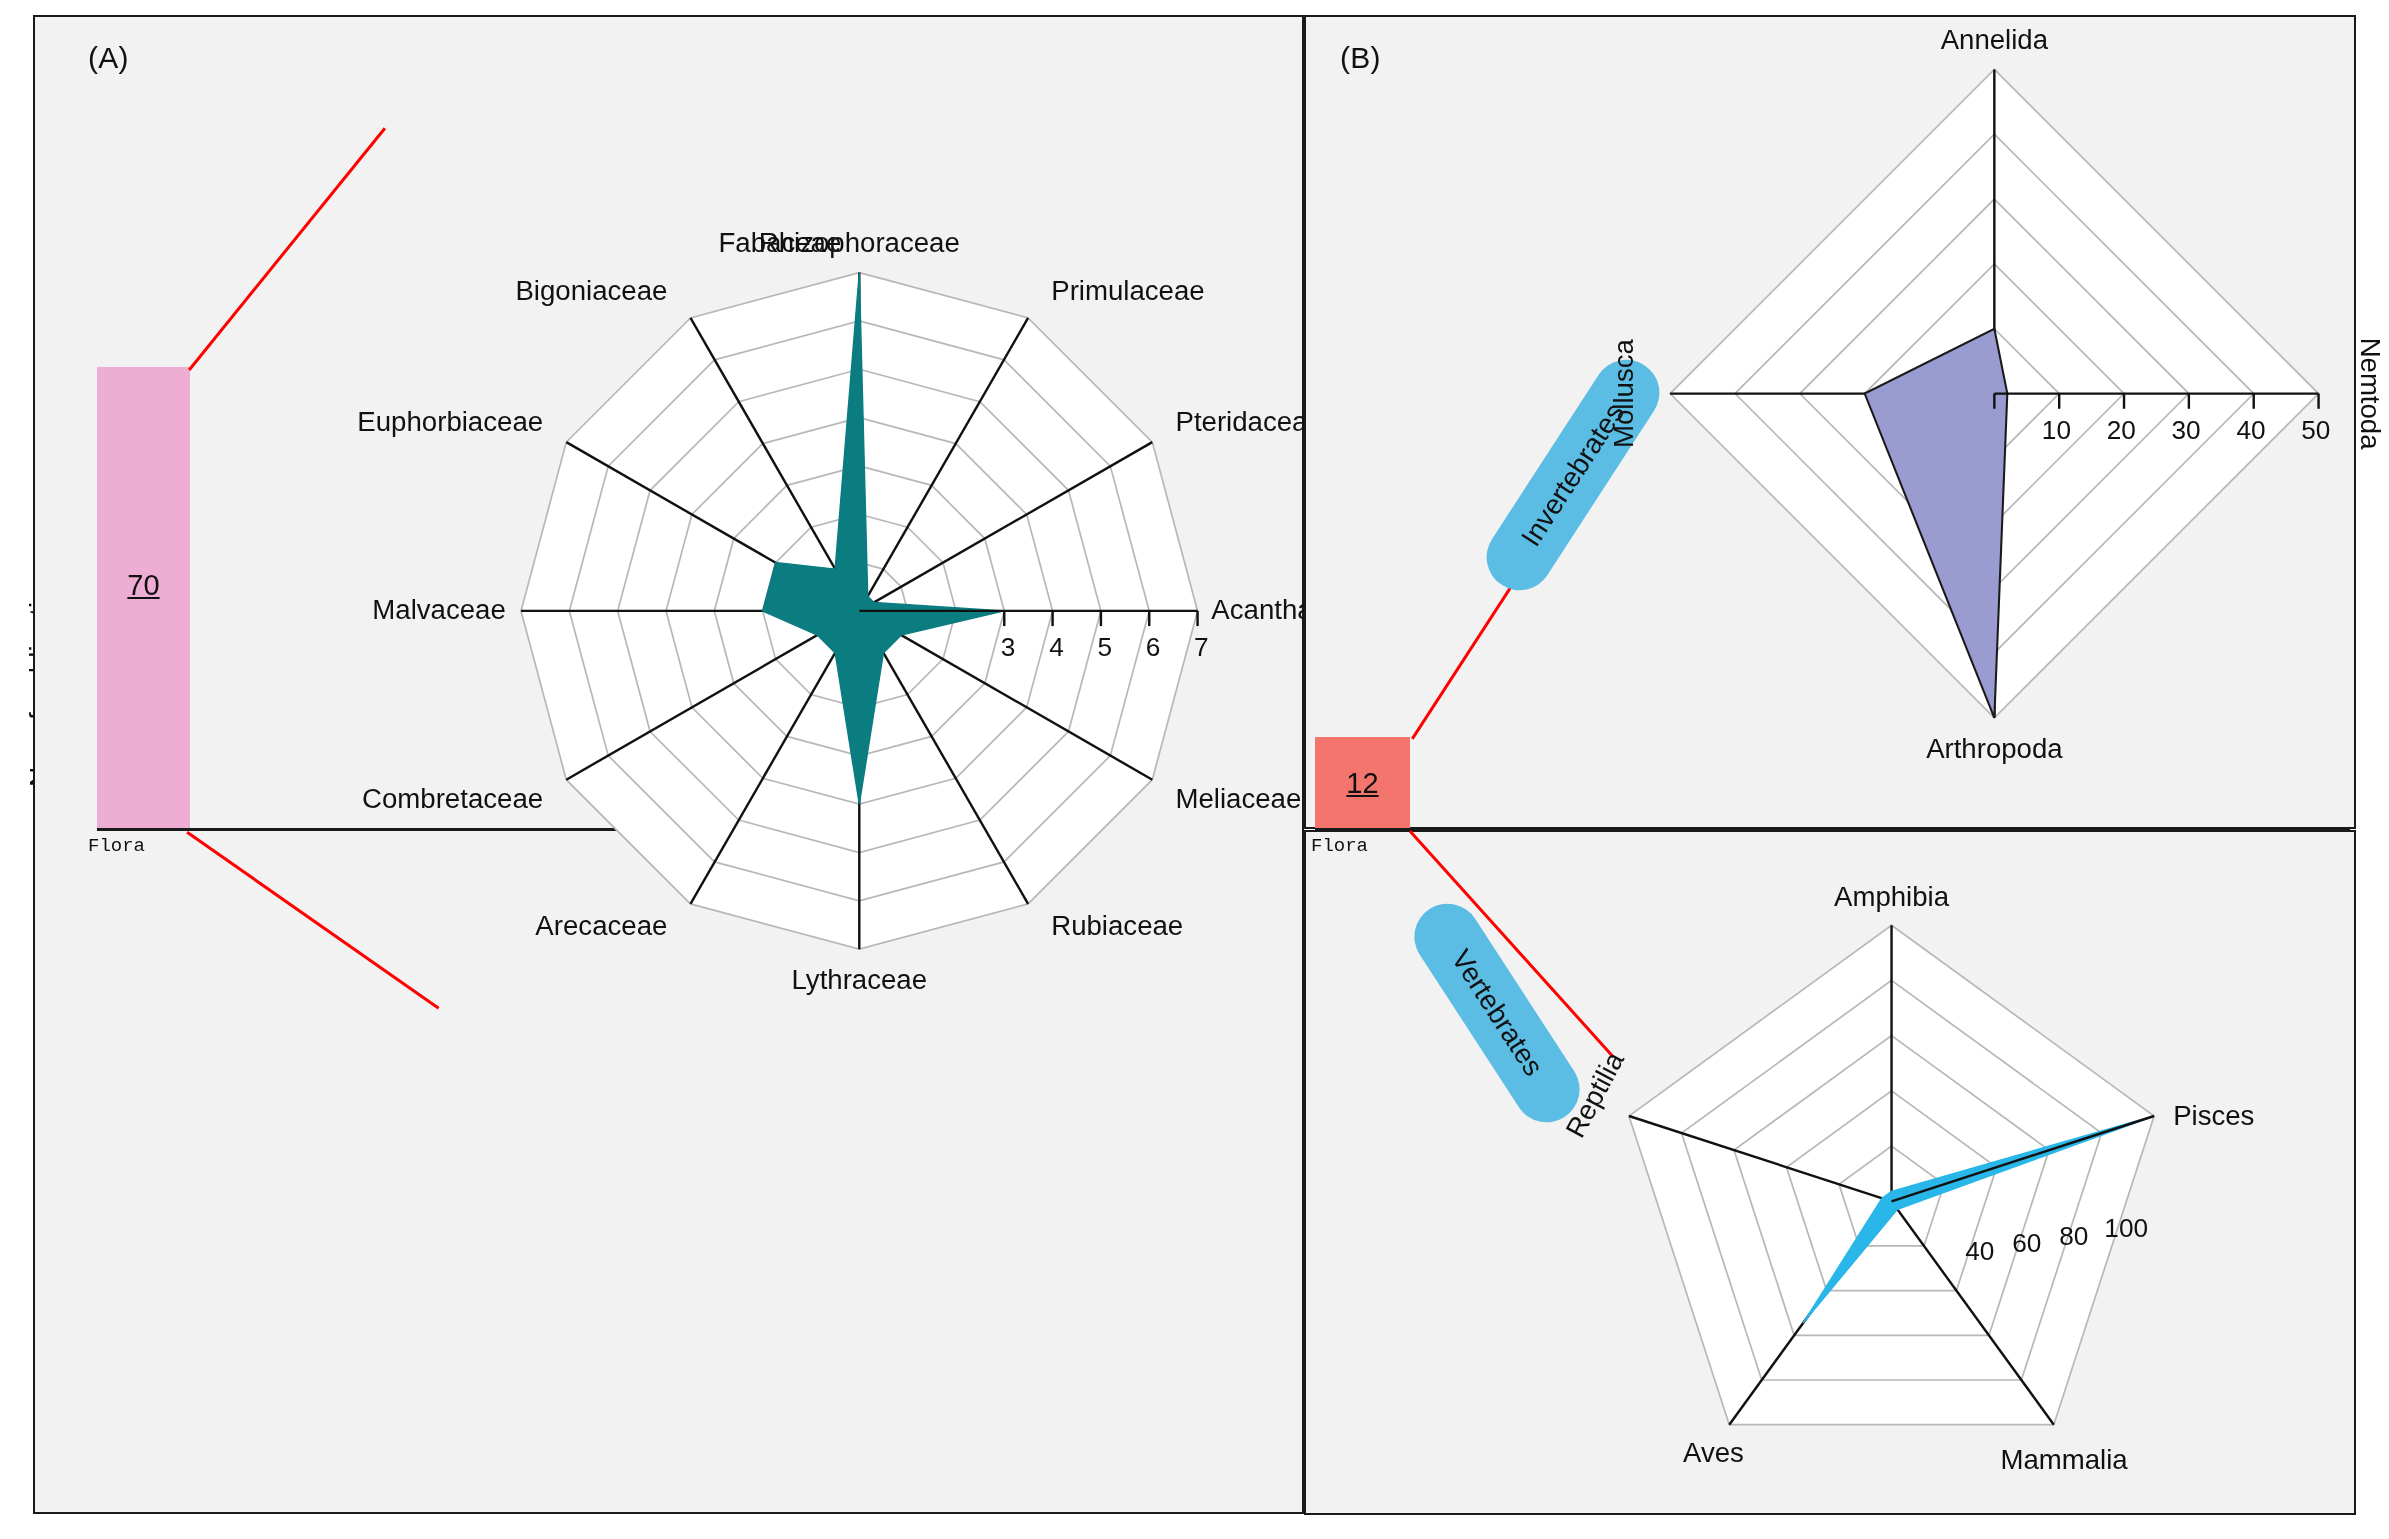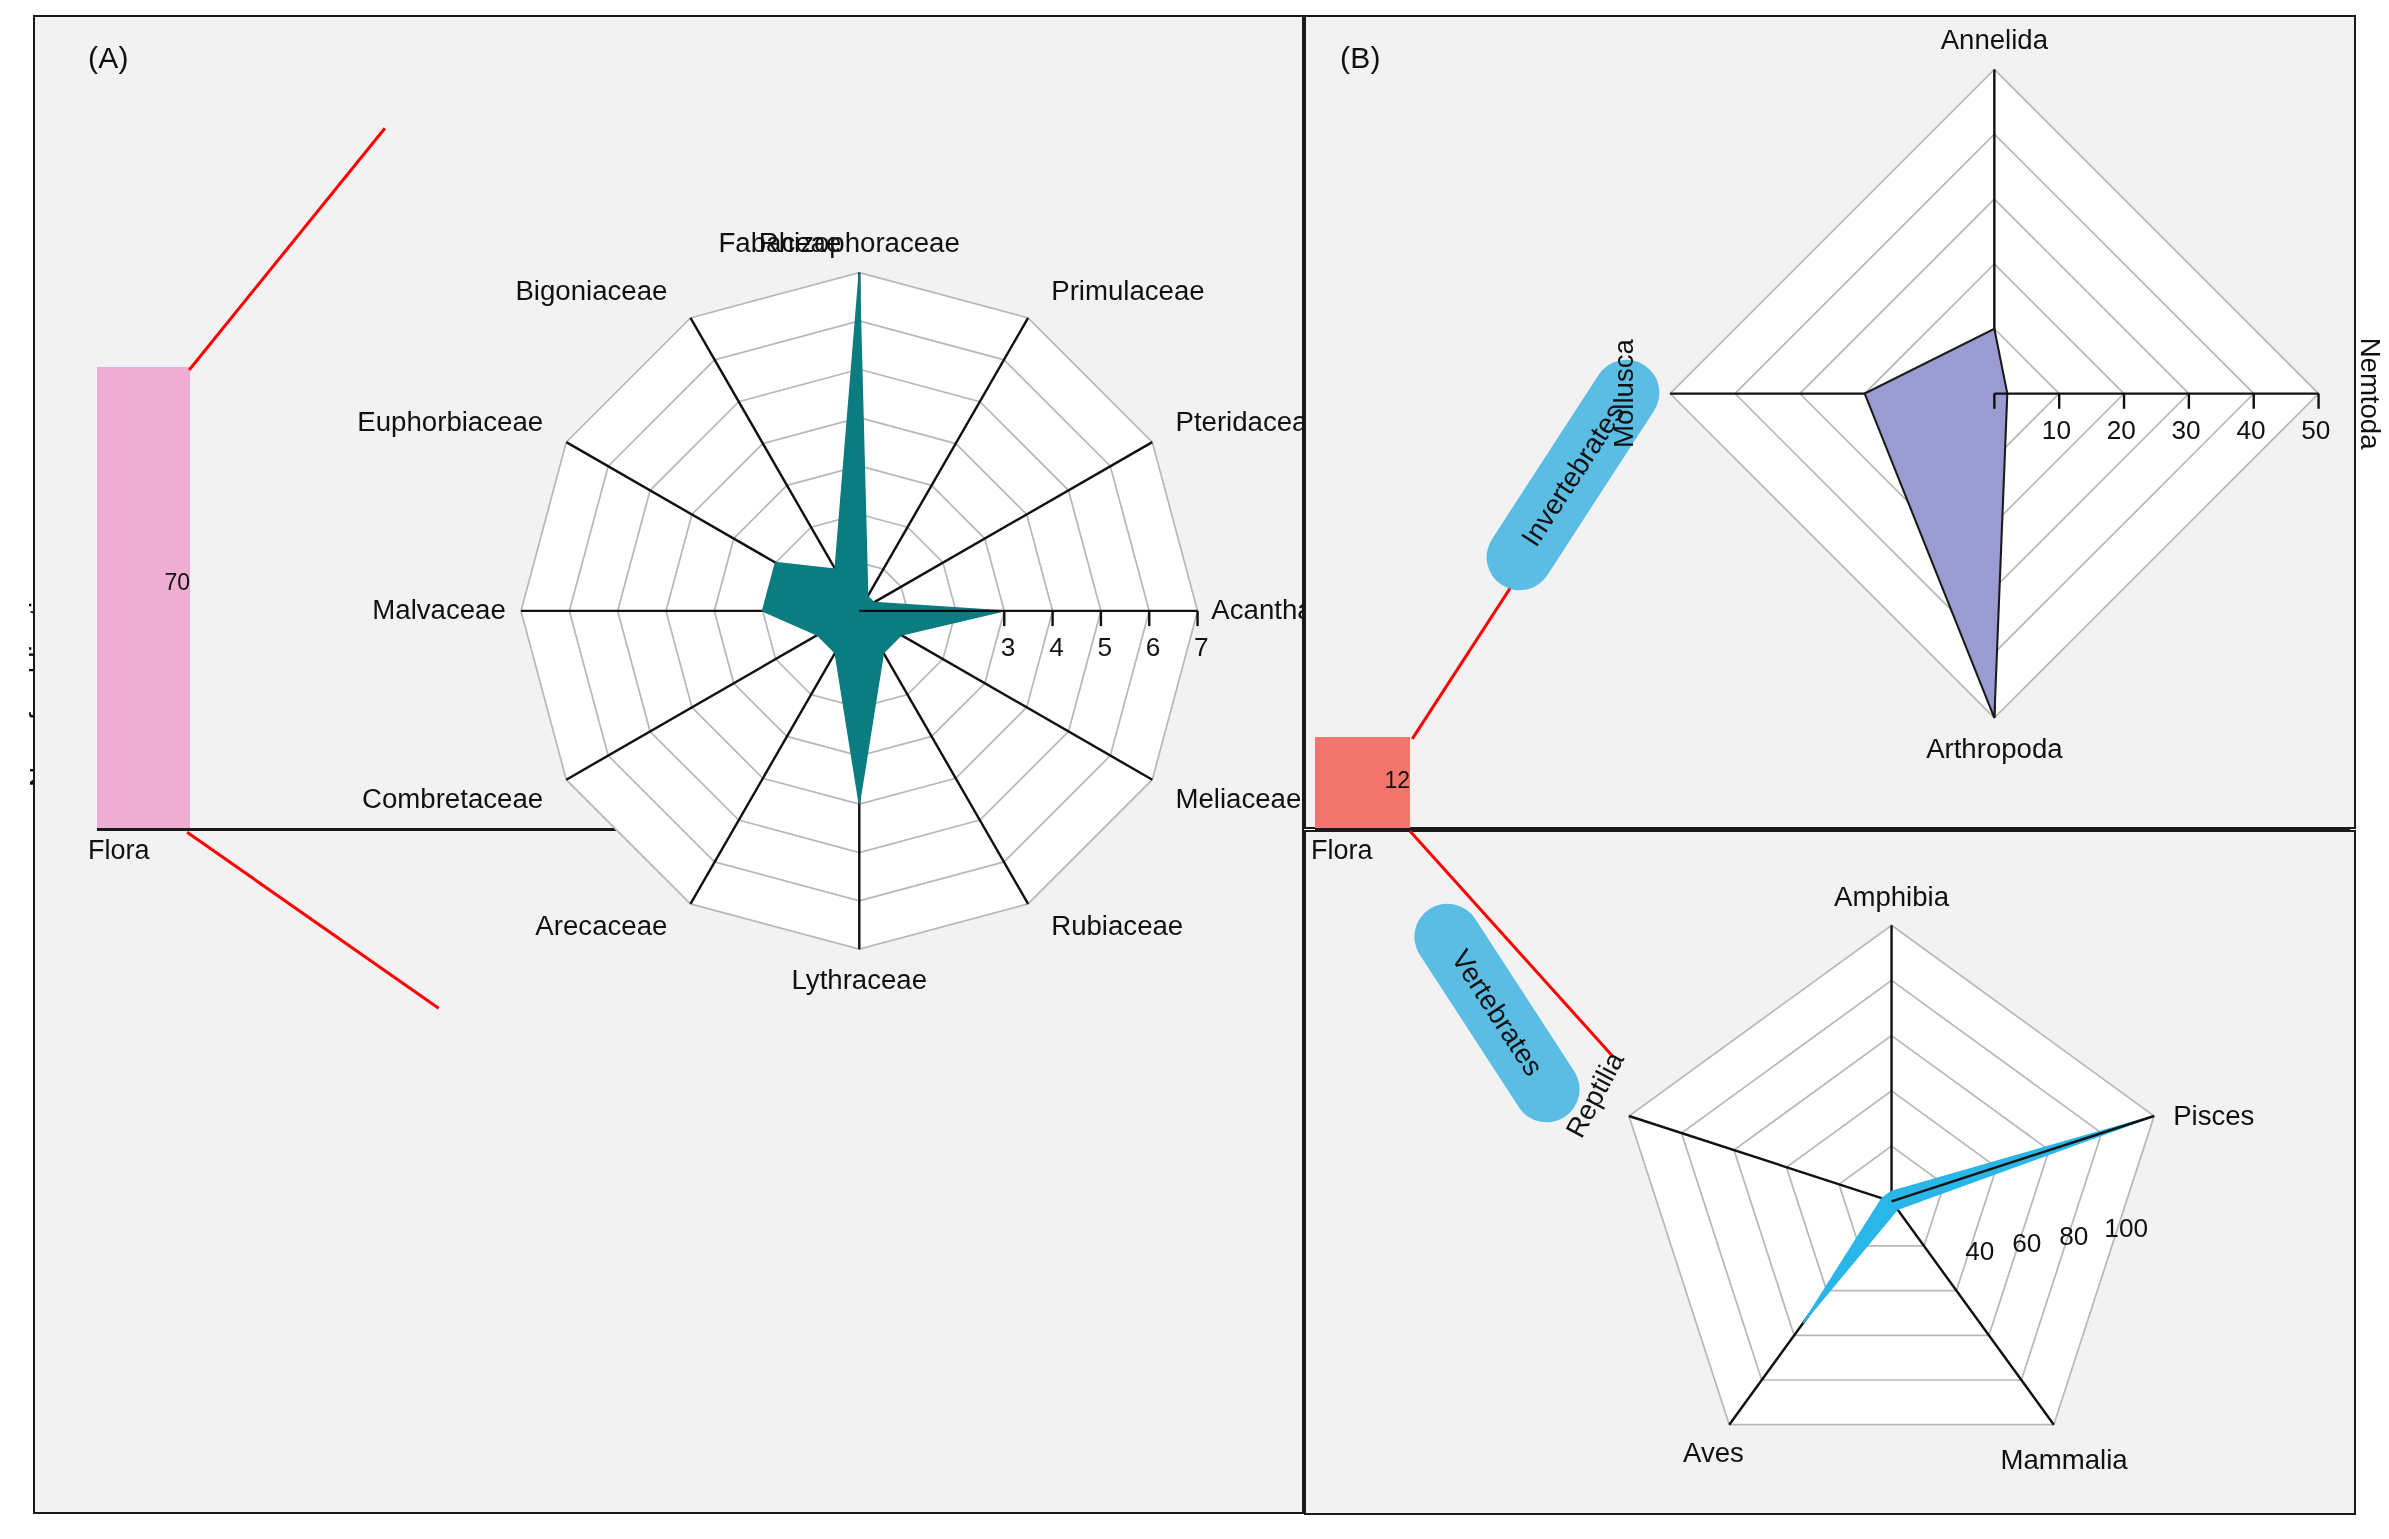--- a/index.html
+++ b/index.html
@@ -10,22 +10,22 @@
   #panel-a{left:33px;top:15px;width:1271px;height:1499px;}
   #panel-b-top{left:1304px;top:15px;width:1052px;height:814px;}
   #panel-b-bottom{left:1304px;top:830px;width:1052px;height:685px;}
 
   .panel-letter{position:absolute;font-size:30px;color:#111;letter-spacing:0.3px;}
 
   .axis-title{position:absolute;font-size:28px;color:#111;
     transform-origin:0 0;transform:rotate(-90deg);white-space:nowrap;}
 
   .bar{position:absolute;box-sizing:border-box;}
-  .bar-value{position:absolute;width:100%;text-align:right;font-size:23px;color:#111;}
-  .bar-cat{position:absolute;font-size:27px;color:#111;white-space:nowrap;}
+  .bar-value{position:absolute;width:100%;text-align:center;font-size:29px;color:#111;text-decoration:underline;}
+  .bar-cat{position:absolute;font-size:19px;color:#111;white-space:nowrap;font-family:Liberation Mono, monospace;}
 
   .leader{position:absolute;background:#ff0000;height:2.8px;transform-origin:0 0;}
 
   .pill{position:absolute;background:#5bbce4;border-radius:48px;
     display:flex;align-items:center;justify-content:center;
     font-size:28px;color:#111;white-space:nowrap;
     transform-origin:center center;}
 
   svg{position:absolute;left:0;top:0;overflow:visible;}
   .radar-label{font-size:40px;fill:#111;font-family:"Liberation Sans", sans-serif;}

